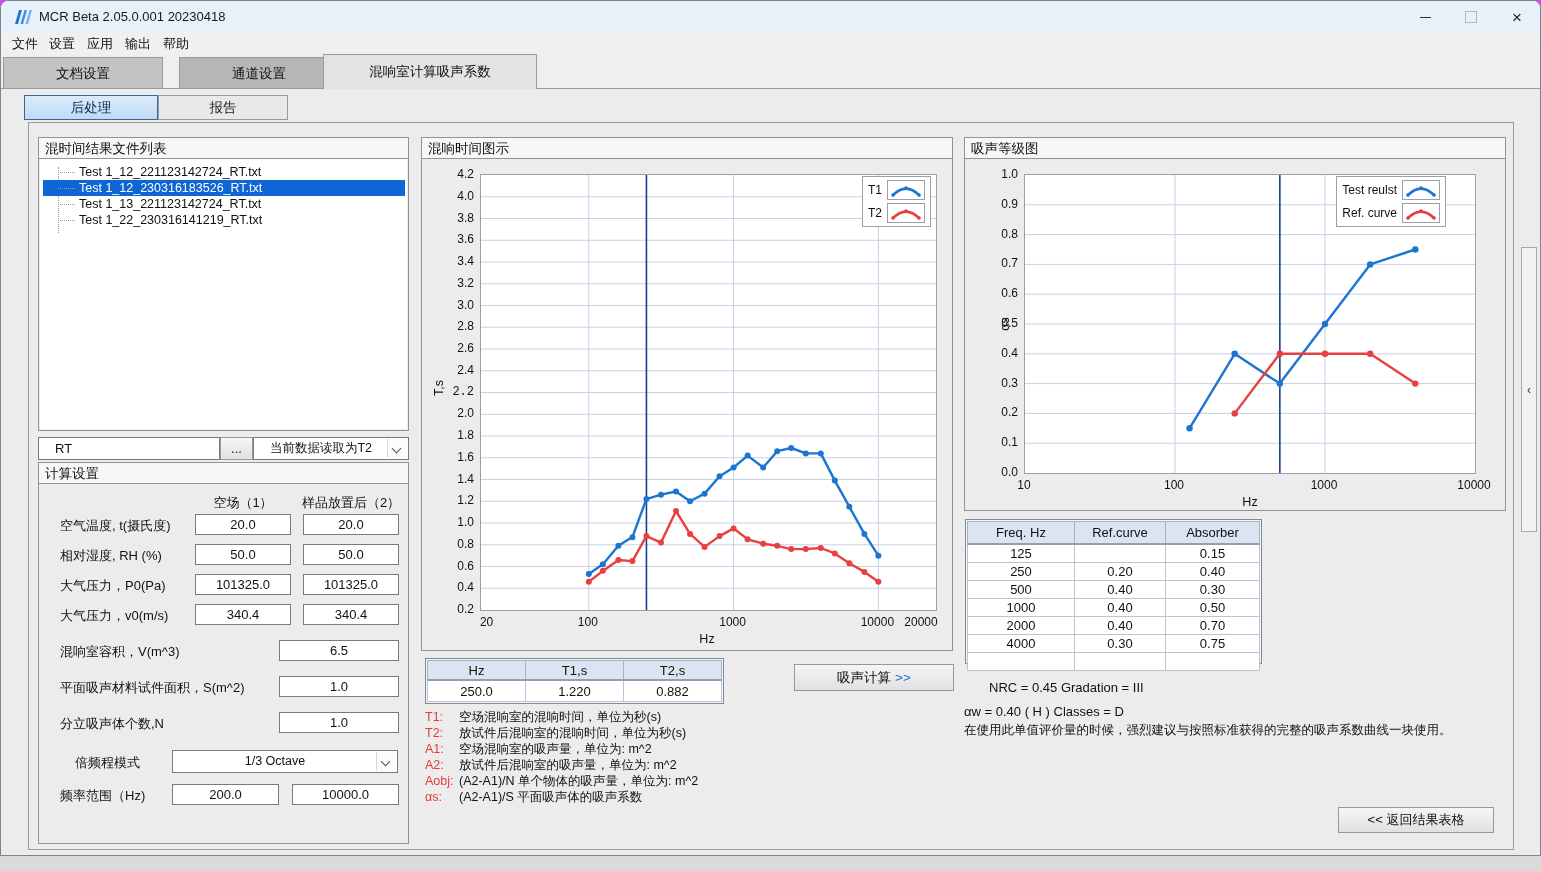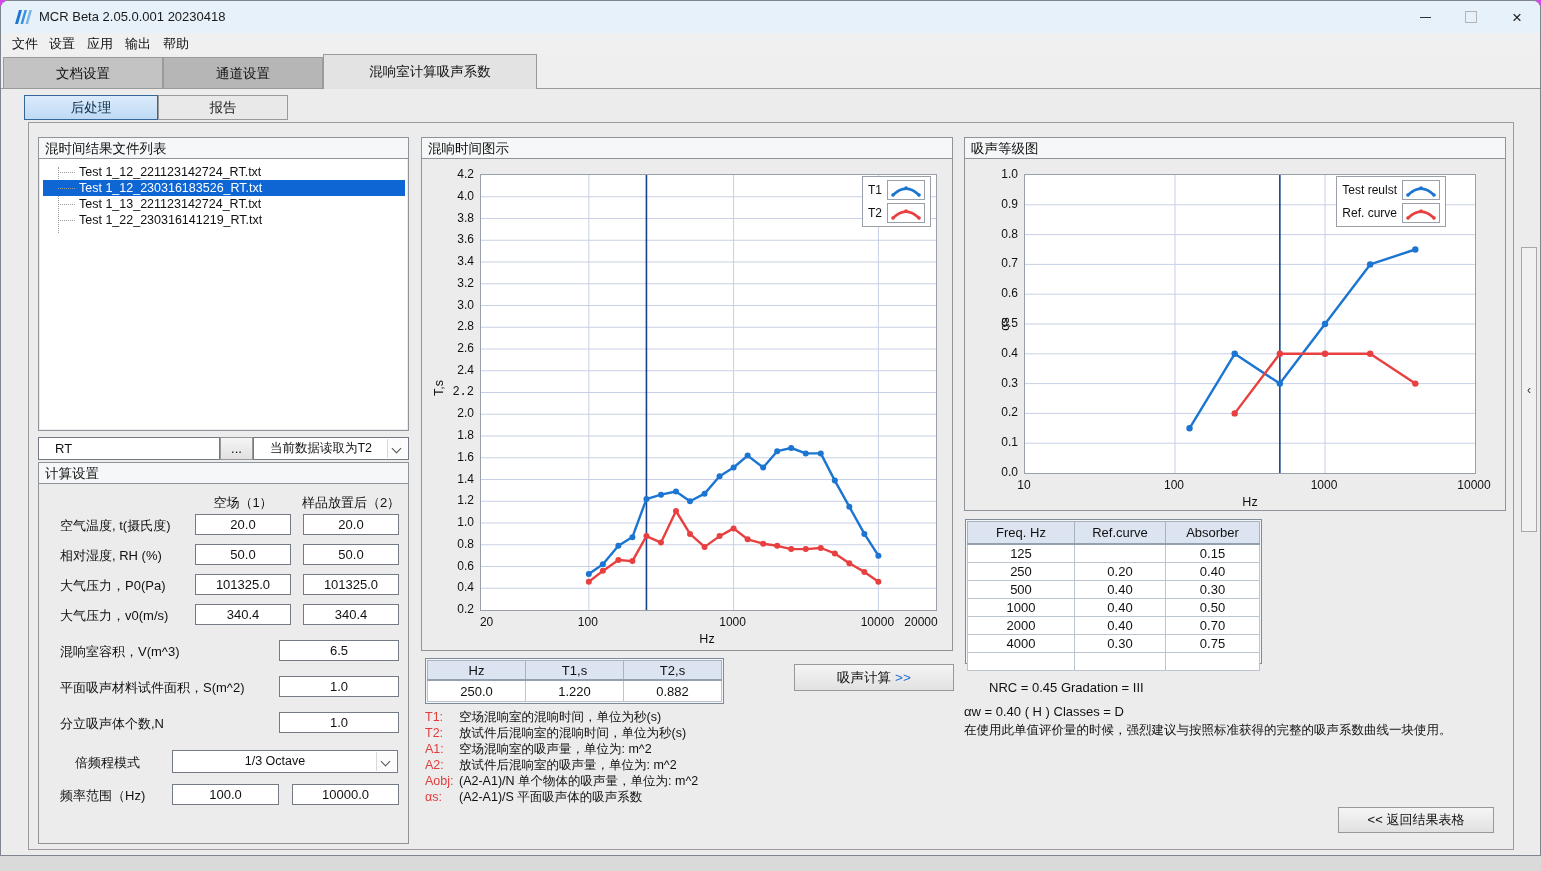--- a/index.html
+++ b/index.html
@@ -13,21 +13,21 @@
   .minbar{width:11px;height:0;border-top:1.6px solid #333;}
   .maxbox{width:10px;height:10px;border:1.4px solid #b4b4b4;}
   .closex{font-size:17px;line-height:17px;color:#222;}
   .menubar{position:absolute;left:0;top:32px;right:0;height:21px;background:#f0f0f0;}
   .menuitem{position:absolute;top:2px;height:18px;line-height:18px;font-size:13px;color:#111;padding:0 3px;}
   .tabstrip{position:absolute;left:0;top:53px;right:0;height:35px;background:#efefef;}
   .tabline{position:absolute;left:0;right:0;bottom:0;height:0;border-top:1px solid #9a9a9a;}
   .tab{position:absolute;top:3px;height:31px;line-height:31px;text-align:center;font-size:13.5px;color:#111;
        border:1px solid #9a9a9a;border-bottom:none;box-sizing:border-box;}
   .tab1{left:2px;width:160px;background:#c3c3c3;}
-  .tab2{left:162px;width:160px;background:#b6b6b6;}
+  .tab2{left:178px;width:160px;background:#b6b6b6;}
   .tabactive{left:322px;top:0;width:214px;height:35px;line-height:34px;background:#e3e3e3;z-index:3;}
   .subtab{position:absolute;height:25px;line-height:23px;text-align:center;font-size:13.5px;box-sizing:border-box;}
   .subtab-on{background:linear-gradient(#dcebfb,#bedaf4);border:1px solid #35679a;color:#0b2b4a;}
   .subtab-off{background:#e9e9e9;border:1px solid #9a9a9a;color:#222;}
   .mainpanel{position:absolute;left:27px;top:121px;width:1486px;height:728px;border:1px solid #9b9b9b;background:#ececec;box-sizing:border-box;}
   .gbox{position:absolute;border:1px solid #8f949b;background:#ececec;box-sizing:border-box;}
   .gcap{position:absolute;left:0;right:0;top:0;height:21px;background:#f6f7f8;border-bottom:1px solid #8f949b;
         font-size:13.5px;line-height:21px;padding-left:6px;color:#111;box-sizing:border-box;}
   .gcontent{position:absolute;left:0;right:0;top:21px;bottom:0;}
   .listbox{position:absolute;left:1px;right:1px;top:21px;bottom:1px;background:#ffffff;}
@@ -178,21 +178,21 @@
 
       <div class="flabel" style="left:36px;top:291px;">倍频程模式</div>
       <div class="combo" style="left:133px;top:287px;width:226px;height:23px;">
         <span class="ctext">1/3 Octave</span>
         <span class="cbtn">
             <span class="chevd"></span>
           </span>
       </div>
 
       <div class="flabel" style="left:21px;top:324px;">频率范围（Hz)</div>
-      <div class="tin" style="left:133px;top:321px;width:107px;height:21px;">100.0</div>
+      <div class="tin" style="left:133px;top:321px;width:107px;height:21px;">200.0</div>
       <div class="tin" style="left:253px;top:321px;width:107px;height:21px;">10000.0</div>
     </div>
 
     <div class="gbox" style="left:420px;top:136px;width:532px;height:514px;">
       <div class="gcap">混响时间图示</div>
       <div class="gcontent" id="rt-chart">
         <div class="axname vert" style="left:2px;top:222px;width:30px;text-align:center;">T,s</div>
         <div class="axname" style="left:235px;top:473px;width:100px;text-align:center;">Hz</div>
       <div class="plot" style="left: 58px; top: 15px; width: 455px; height: 435px;"><svg width="455" height="435">
               <line x1="0" y1="21.750000000000018" x2="455" y2="21.750000000000018" stroke="#c9d0e6" stroke-width="1"></line>

